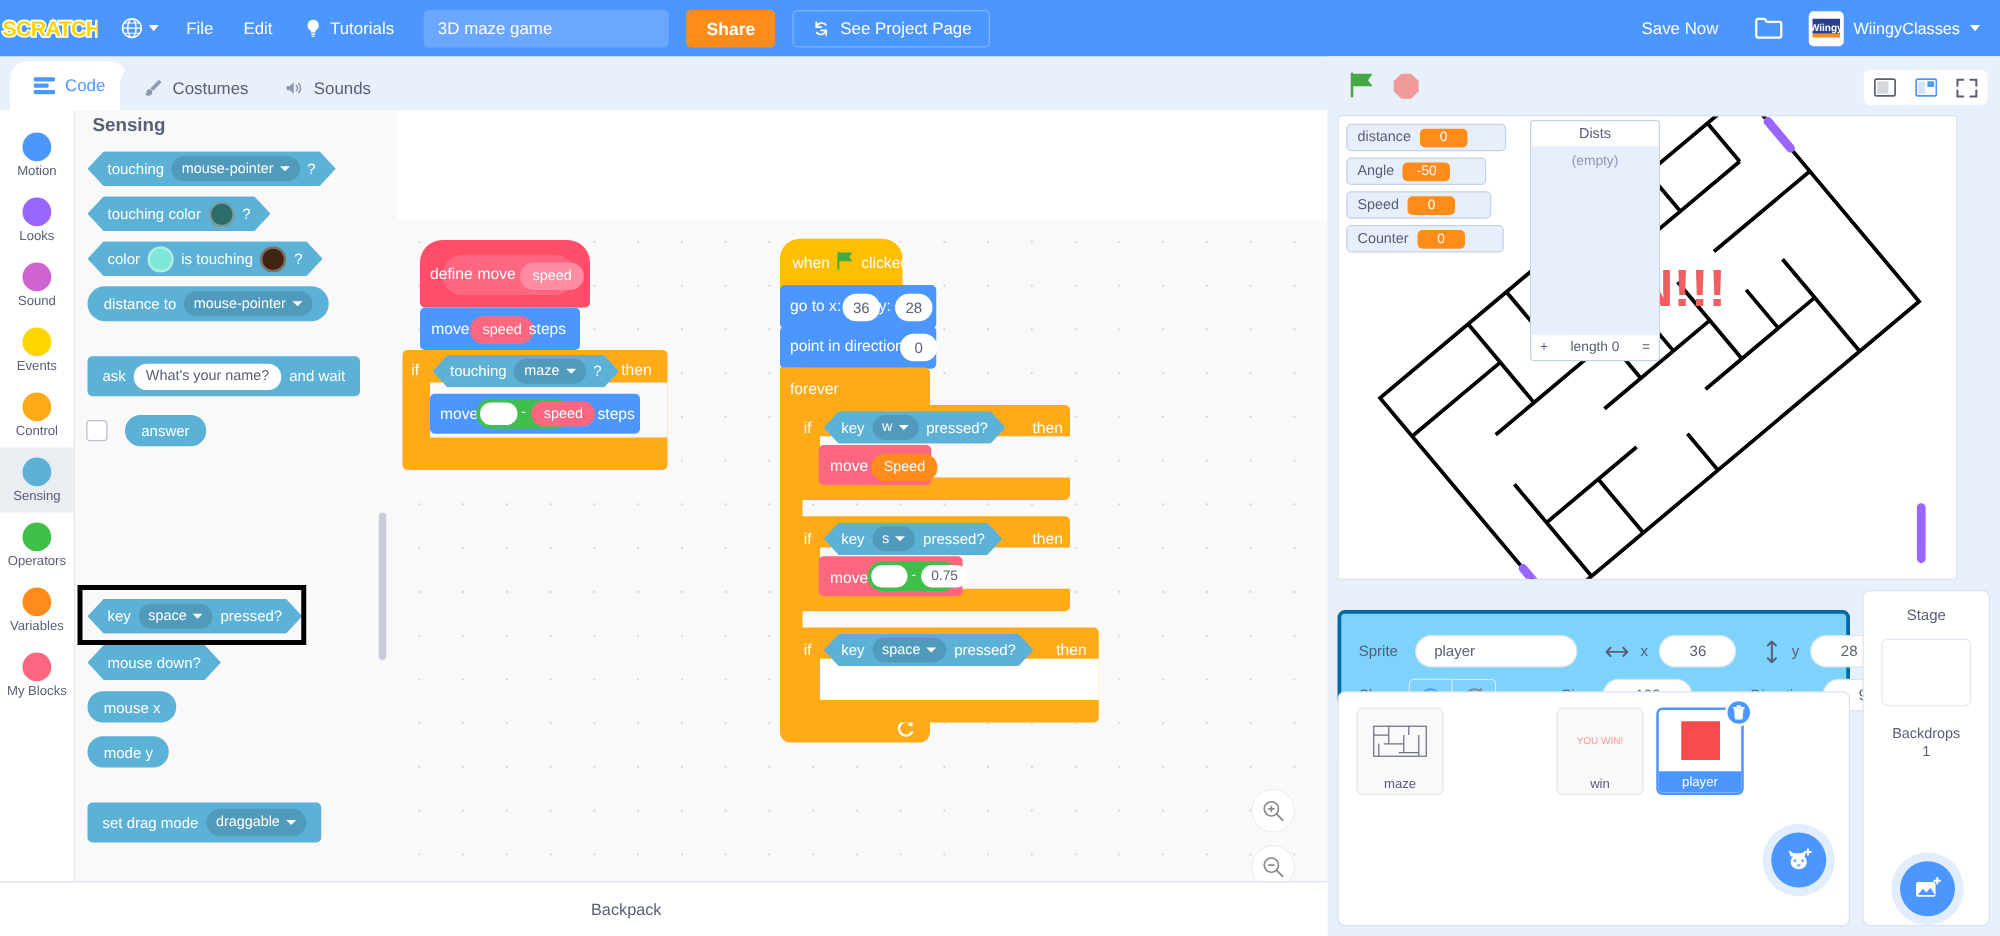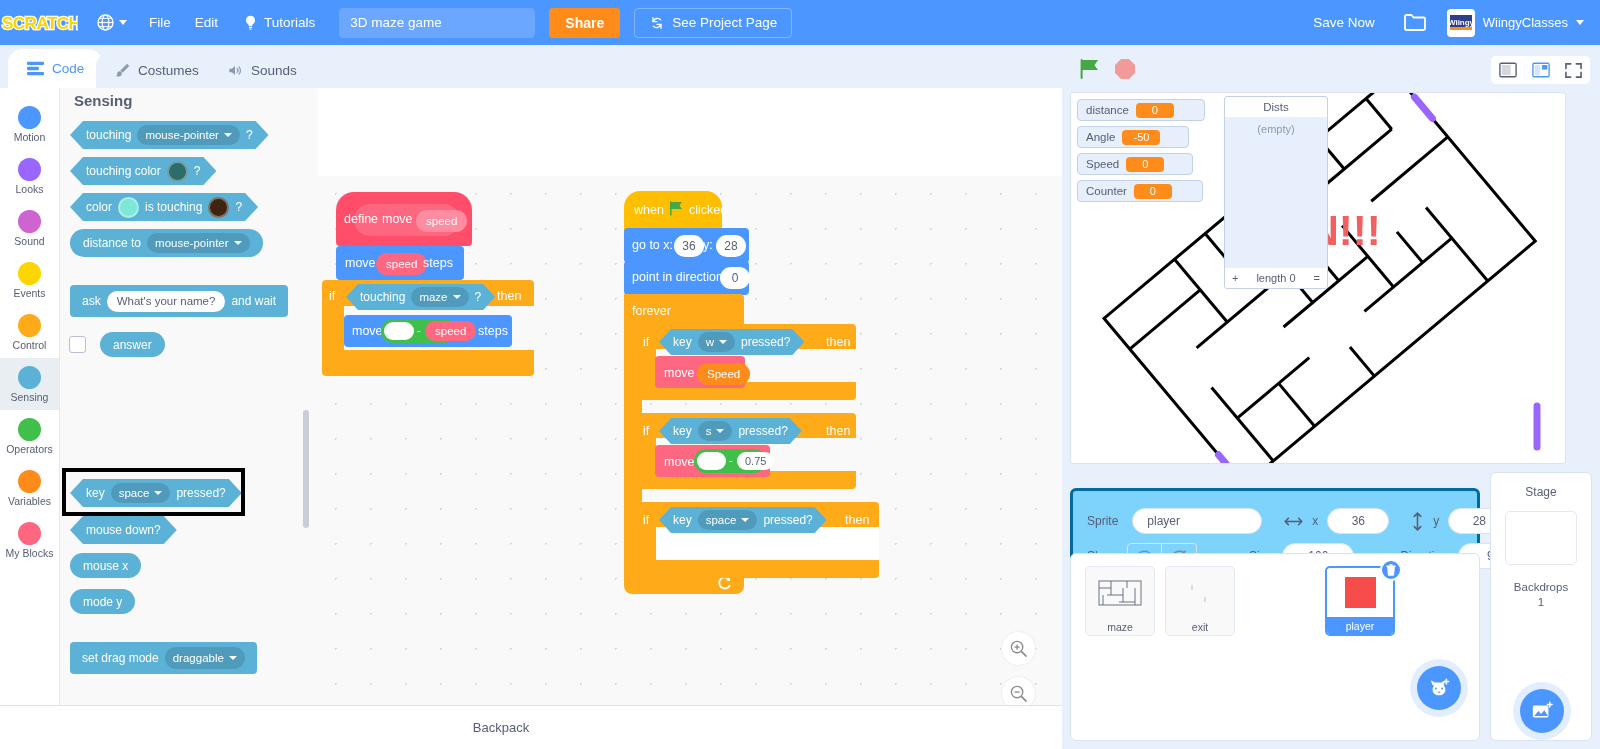--- a/index.html
+++ b/index.html
@@ -796,30 +796,27 @@
             <line x1="22" y1="25" x2="38" y2="25"></line>
               <line x1="38" y1="11" x2="38" y2="28"></line>
             <line x1="30" y1="4" x2="30" y2="11"></line>
               <line x1="6" y1="18" x2="6" y2="28"></line>
           </g>
         </svg>
       </div>
       <div class="nm">maze</div>
     </div>
 
-    <div class="sprite-card" style="left:94px;">
+
+    <div class="sprite-card" style="left:174px;">
       <div class="thumb">
-        <svg width="40" height="32" viewBox="0 0 40 32">
-          <line x1="12" y1="8" x2="12" y2="13" stroke="#c8cdd8" stroke-width="1.4"></line>
-          <line x1="25" y1="20" x2="25" y2="25" stroke="#c8cdd8" stroke-width="1.4"></line>
-        </svg>
-      </div>
-      <div class="nm">exit</div>
-    </div>
-
+        <span style="color:#f09a9a; font-size:8px;">YOU WIN!</span>
+      </div>
+      <div class="nm">win</div>
+    </div>
 
     <div class="sprite-card sel" style="left:254px;">
       <div class="delbadge">
         <svg width="12" height="12" viewBox="0 0 14 14">
           <path d="M2.5 3.5h9l-.9 9.2a1 1 0 0 1-1 .9H4.4a1 1 0 0 1-1-.9z" fill="#fff"></path>
           <rect x="1.5" y="1.8" width="11" height="1.7" rx=".8" fill="#fff"></rect>
           <rect x="5" y="0.3" width="4" height="1.7" rx=".6" fill="#fff"></rect>
         </svg>
       </div>
       <div class="thumb">

